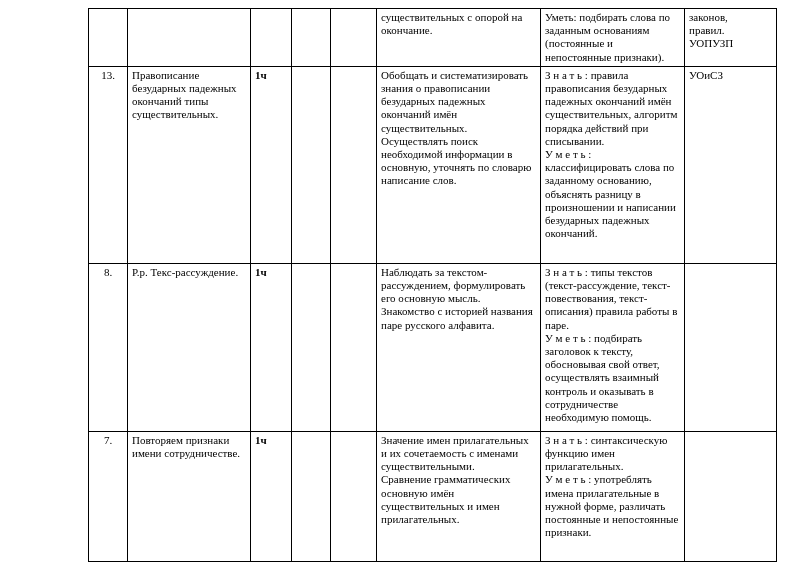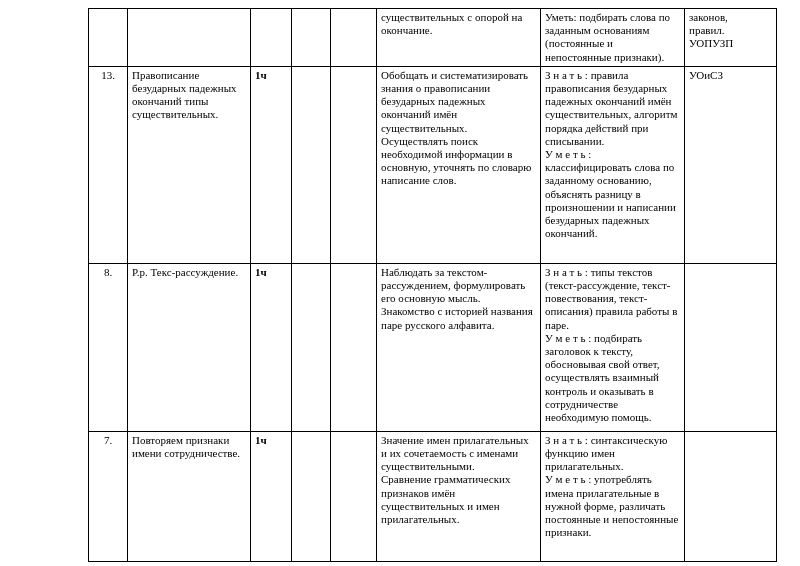--- a/index.html
+++ b/index.html
@@ -103,20 +103,20 @@
 У м е т ь : подбирать заголовок к тексту, обосновывая свой ответ, осуществлять взаимный контроль и оказывать в сотрудничестве необходимую помощь.</td>
         <td class="cell-type"></td>
       </tr>
       <tr style="height:130px;">
         <td class="cell-num">7.</td>
         <td>Повторяем признаки имени сотрудничестве.</td>
         <td class="cell-hours">1ч</td>
         <td></td>
         <td></td>
         <td>Значение имен прилагательных и их сочетаемость с именами существительными.
-Сравнение грамматических признаков имён существительных и имен прилагательных.</td>
+Сравнение грамматических основную имён существительных и имен прилагательных.</td>
         <td>З н а т ь :  синтаксическую функцию имен прилагательных.
 У м е т ь :  употреблять имена прилагательные в нужной форме, различать постоянные и непостоянные признаки.</td>
         <td class="cell-type"></td>
       </tr>
     </tbody>
   </table>
 </div>
 
 </body></html>

